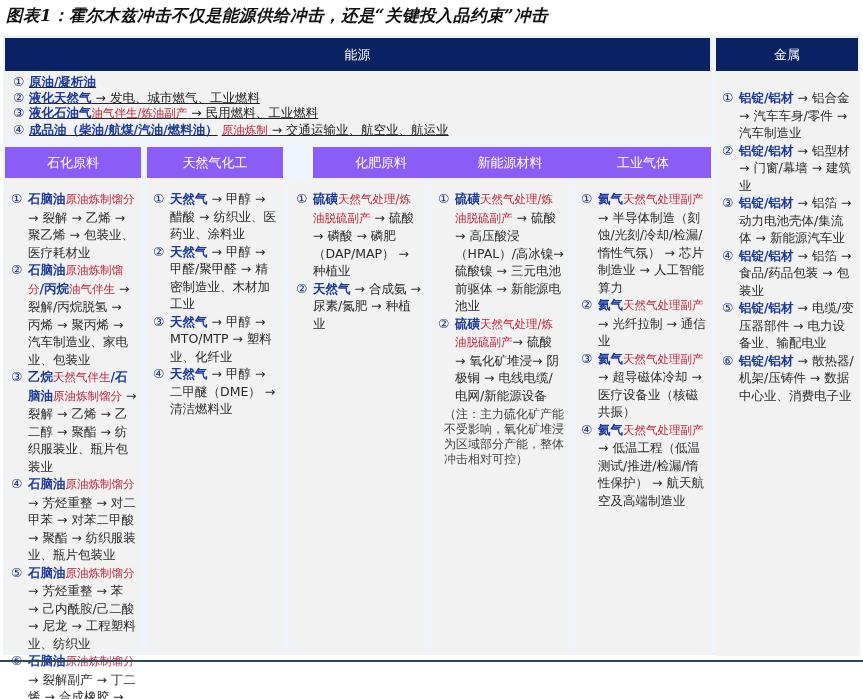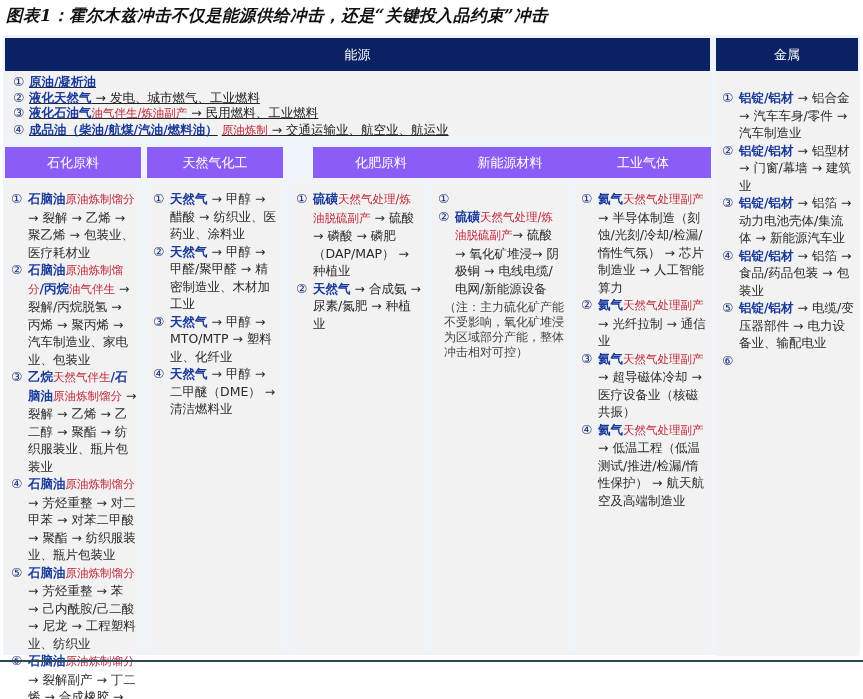--- a/index.html
+++ b/index.html
@@ -78,20 +78,21 @@
       <div class="item">
         <span class="num">④</span>
         <div class="txt"><span class="kw">铝锭/铝材</span><span> → 铝箔 → 食品/药品包装 → 包装业</span></div>
       </div>
       <div class="item">
         <span class="num">⑤</span>
         <div class="txt"><span class="kw">铝锭/铝材</span><span> → 电缆/变压器部件 → 电力设备业、输配电业</span></div>
       </div>
       <div class="item">
         <span class="num">⑥</span>
+        <div class="txt"><span class="kw">铝锭/铝材</span><span> → 散热器/机架/压铸件 → 数据中心业、消费电子业</span></div>
       </div>
     </div>
 </div>
 
 <div id="columns">
     <div class="hdr hdr-steel col-hdr" style="left: 5px; width: 136px;">石化原料</div>
     <div class="panel col-body" style="left: 5px; width: 136px;">
       <div class="items">
         <div class="item">
           <span class="num">①</span>
@@ -151,20 +152,21 @@
           <span class="num">②</span>
           <div class="txt"><span class="kw">天然气</span><span> → 合成氨 → 尿素/氮肥 → 种植业</span></div>
         </div>
       </div>
     </div>
     <div class="hdr hdr-steel col-hdr" style="left: 432px; width: 156px;">新能源材料</div>
     <div class="panel col-body" style="left: 432px; width: 136px;">
       <div class="items">
         <div class="item">
           <span class="num">①</span>
+          <div class="txt"><span class="kw">硫磺</span><span class="red">天然气处理/炼油脱硫副产</span><span> → 硫酸 → 高压酸浸（HPAL）/高冰镍→ 硫酸镍 → 三元电池前驱体 → 新能源电池业</span></div>
         </div>
         <div class="item">
           <span class="num">②</span>
           <div class="txt"><span class="kw">硫磺</span><span class="red">天然气处理/炼油脱硫副产</span><span>→ 硫酸 → 氧化矿堆浸→ 阴极铜 → 电线电缆/电网/新能源设备</span></div>
         </div>
         <span class="note" style="display: block;">（注：主力硫化矿产能不受影响，氧化矿堆浸为区域部分产能，整体冲击相对可控）</span>
       </div>
     </div>
     <div class="hdr hdr-steel col-hdr" style="left: 575px; width: 136px;">工业气体</div>
     <div class="panel col-body" style="left: 575px; width: 136px;">

